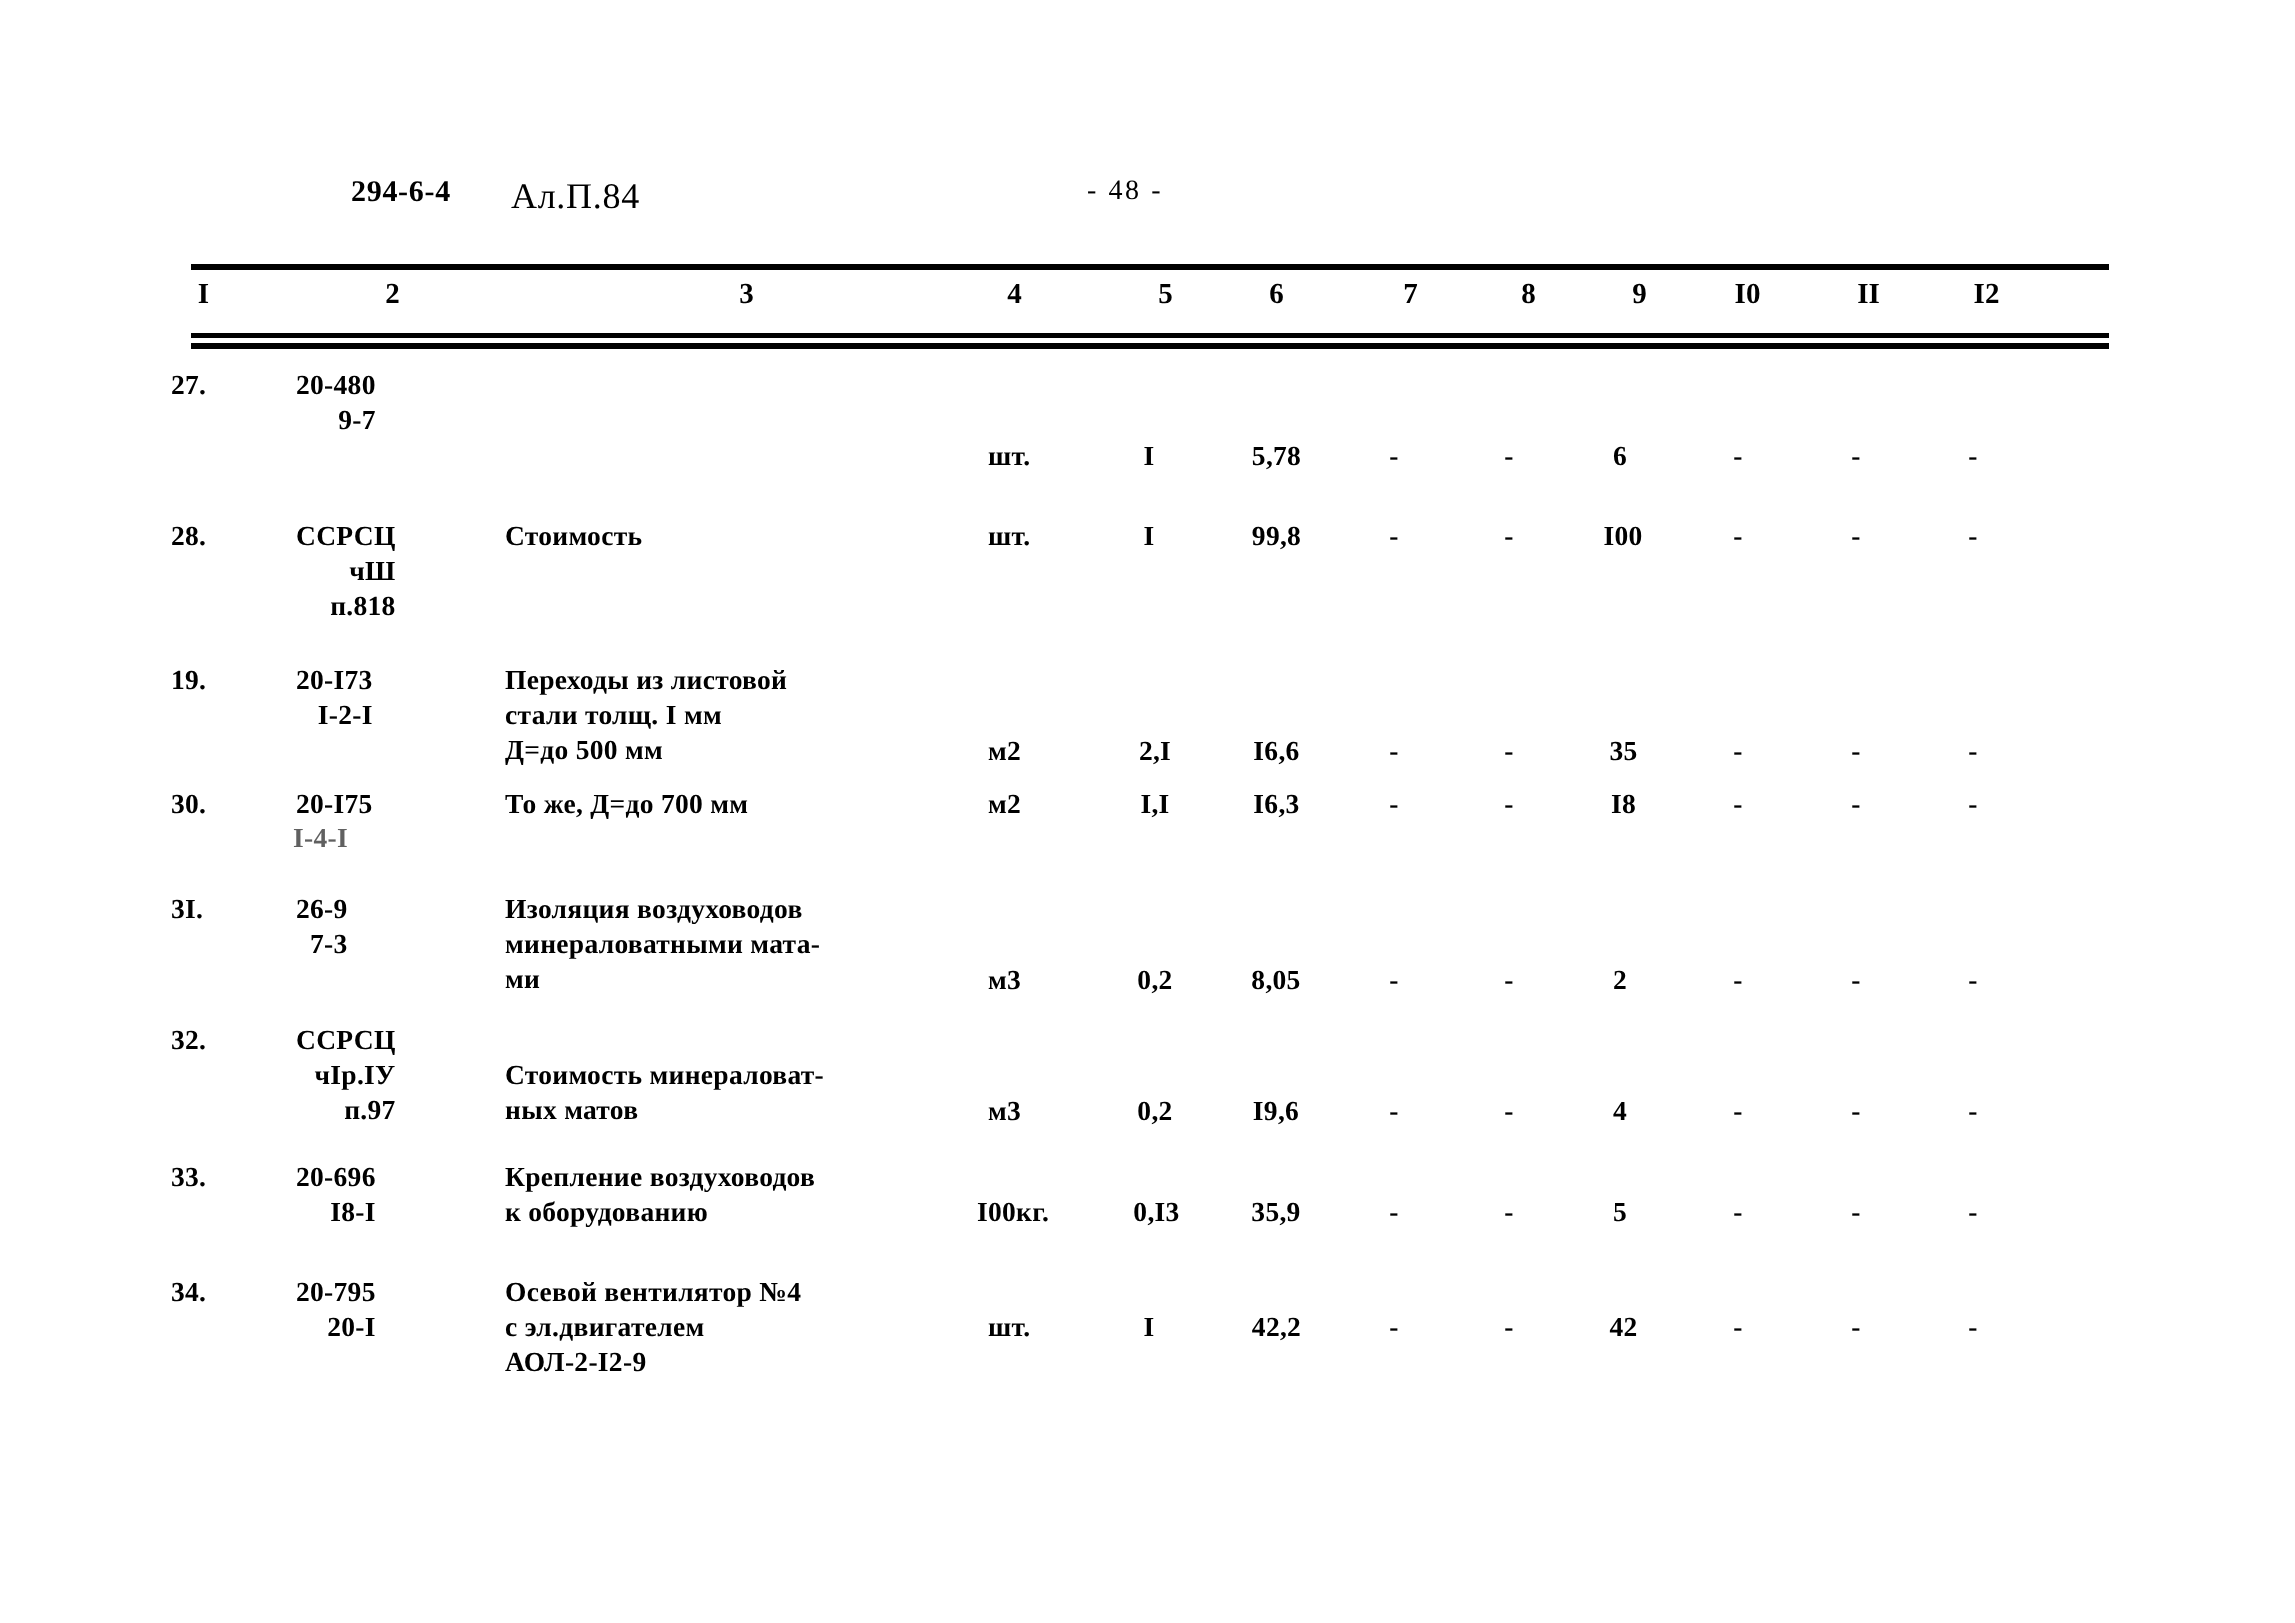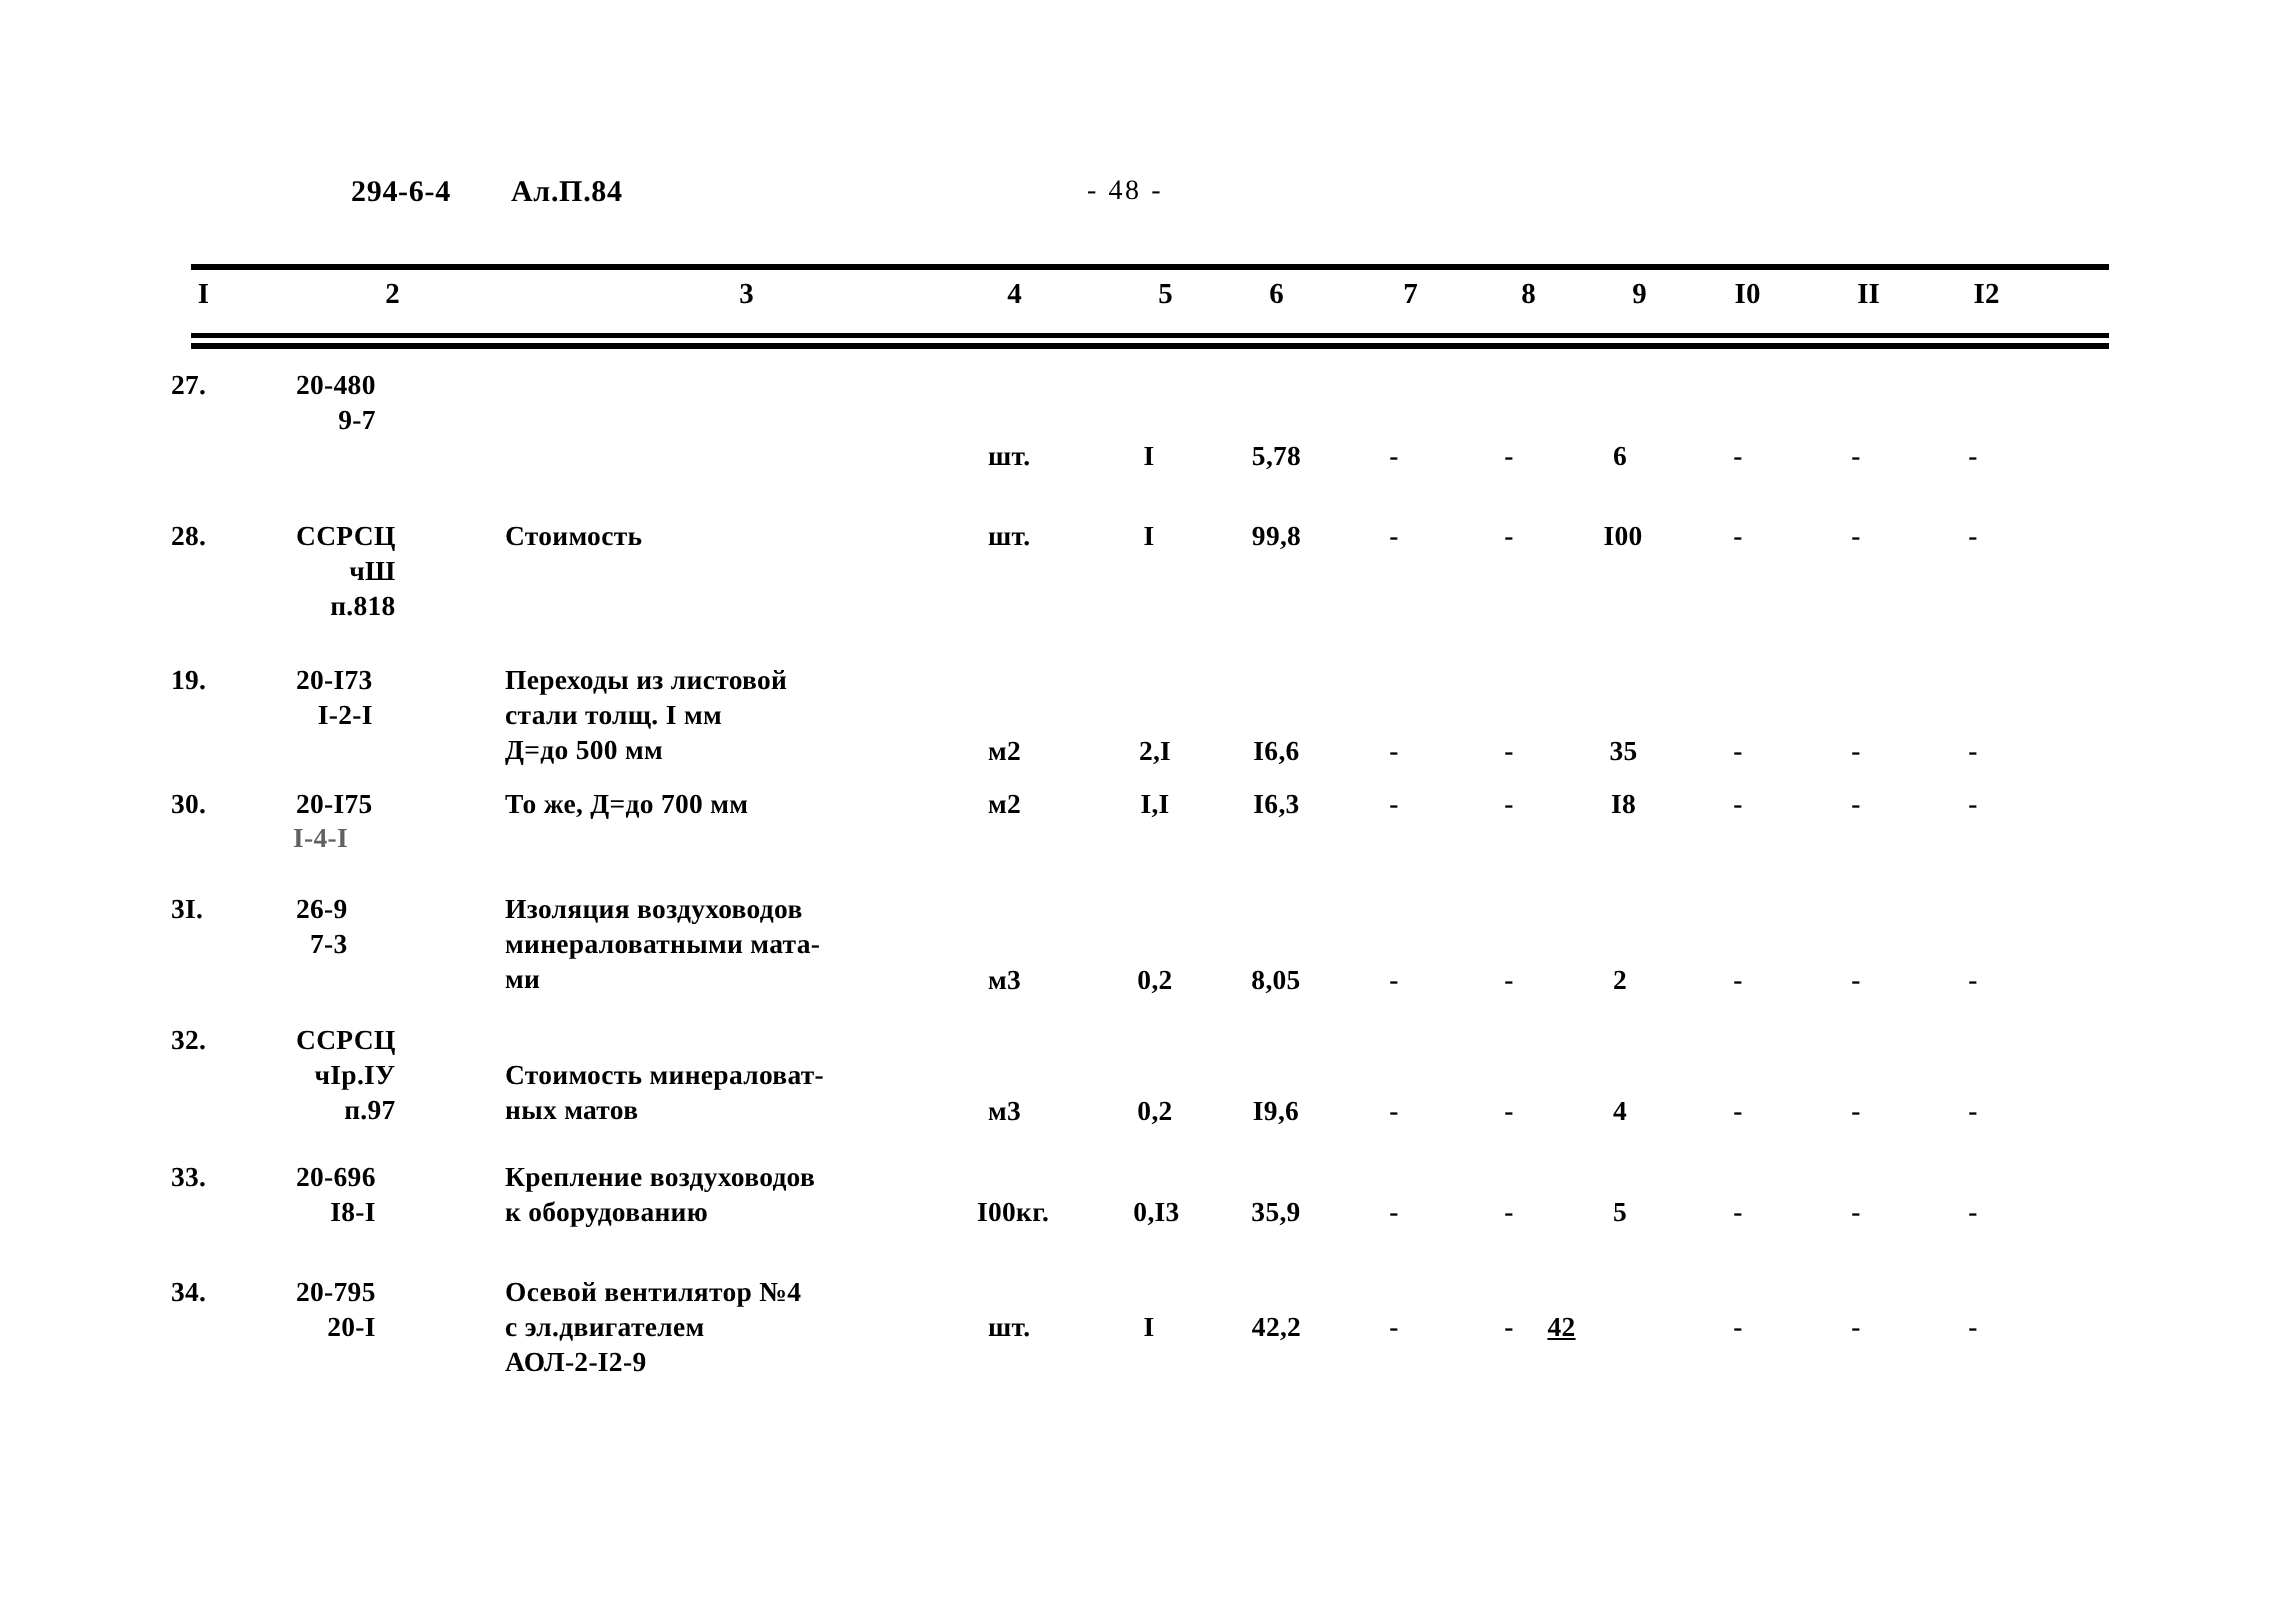--- a/index.html
+++ b/index.html
@@ -38,22 +38,22 @@
     font-size: 30px;
     font-weight: 700;
     letter-spacing: 0.7px;
     white-space: nowrap;
     margin-left: 24px;
   }
   .doc-album {
     position: absolute;
     left: 511px;
     top: 0;
-    font-size: 30px;
-    font-weight: 700;
+    font-size: 36px;
+    font-weight: 400;
     letter-spacing: 0.7px;
     white-space: nowrap;
   }
   .page-number {
     position: absolute;
     left: 1087px;
     top: 0;
     font-size: 28px;
     font-weight: 400;
     letter-spacing: 2.6px;
@@ -278,21 +278,21 @@
       <div class="cell c-code" style="left:296px; top:0;">20-795
 20-I</div>
       <div class="cell c-name" style="left:505px; top:0;">Осевой вентилятор №4
 с эл.двигателем
 АОЛ-2-I2-9</div>
       <div class="cell c-unit" style="left:988px; top:35px;">шт.</div>
       <div class="cell c-val" style="left:1113px; top:35px; width:72px;">I</div>
       <div class="cell c-val" style="left:1208px; top:35px; width:137px;">42,2</div>
       <div class="cell c-dash" style="left:1358px; top:35px; width:72px;">-</div>
       <div class="cell c-dash" style="left:1473px; top:35px; width:72px;">-</div>
-      <div class="cell c-val" style="left:1519px; top:35px; width:85px;text-decoration:underline;">42</div>
+      <div class="cell c-val" style="left:1581px; top:35px; width:85px;">42</div>
       <div class="cell c-dash" style="left:1702px; top:35px; width:72px;">-</div>
       <div class="cell c-dash" style="left:1820px; top:35px; width:72px;">-</div>
       <div class="cell c-dash" style="left:1937px; top:35px; width:72px;">-</div>
     </div>
 
   </div>
 </div>
 
 
 </body></html>

